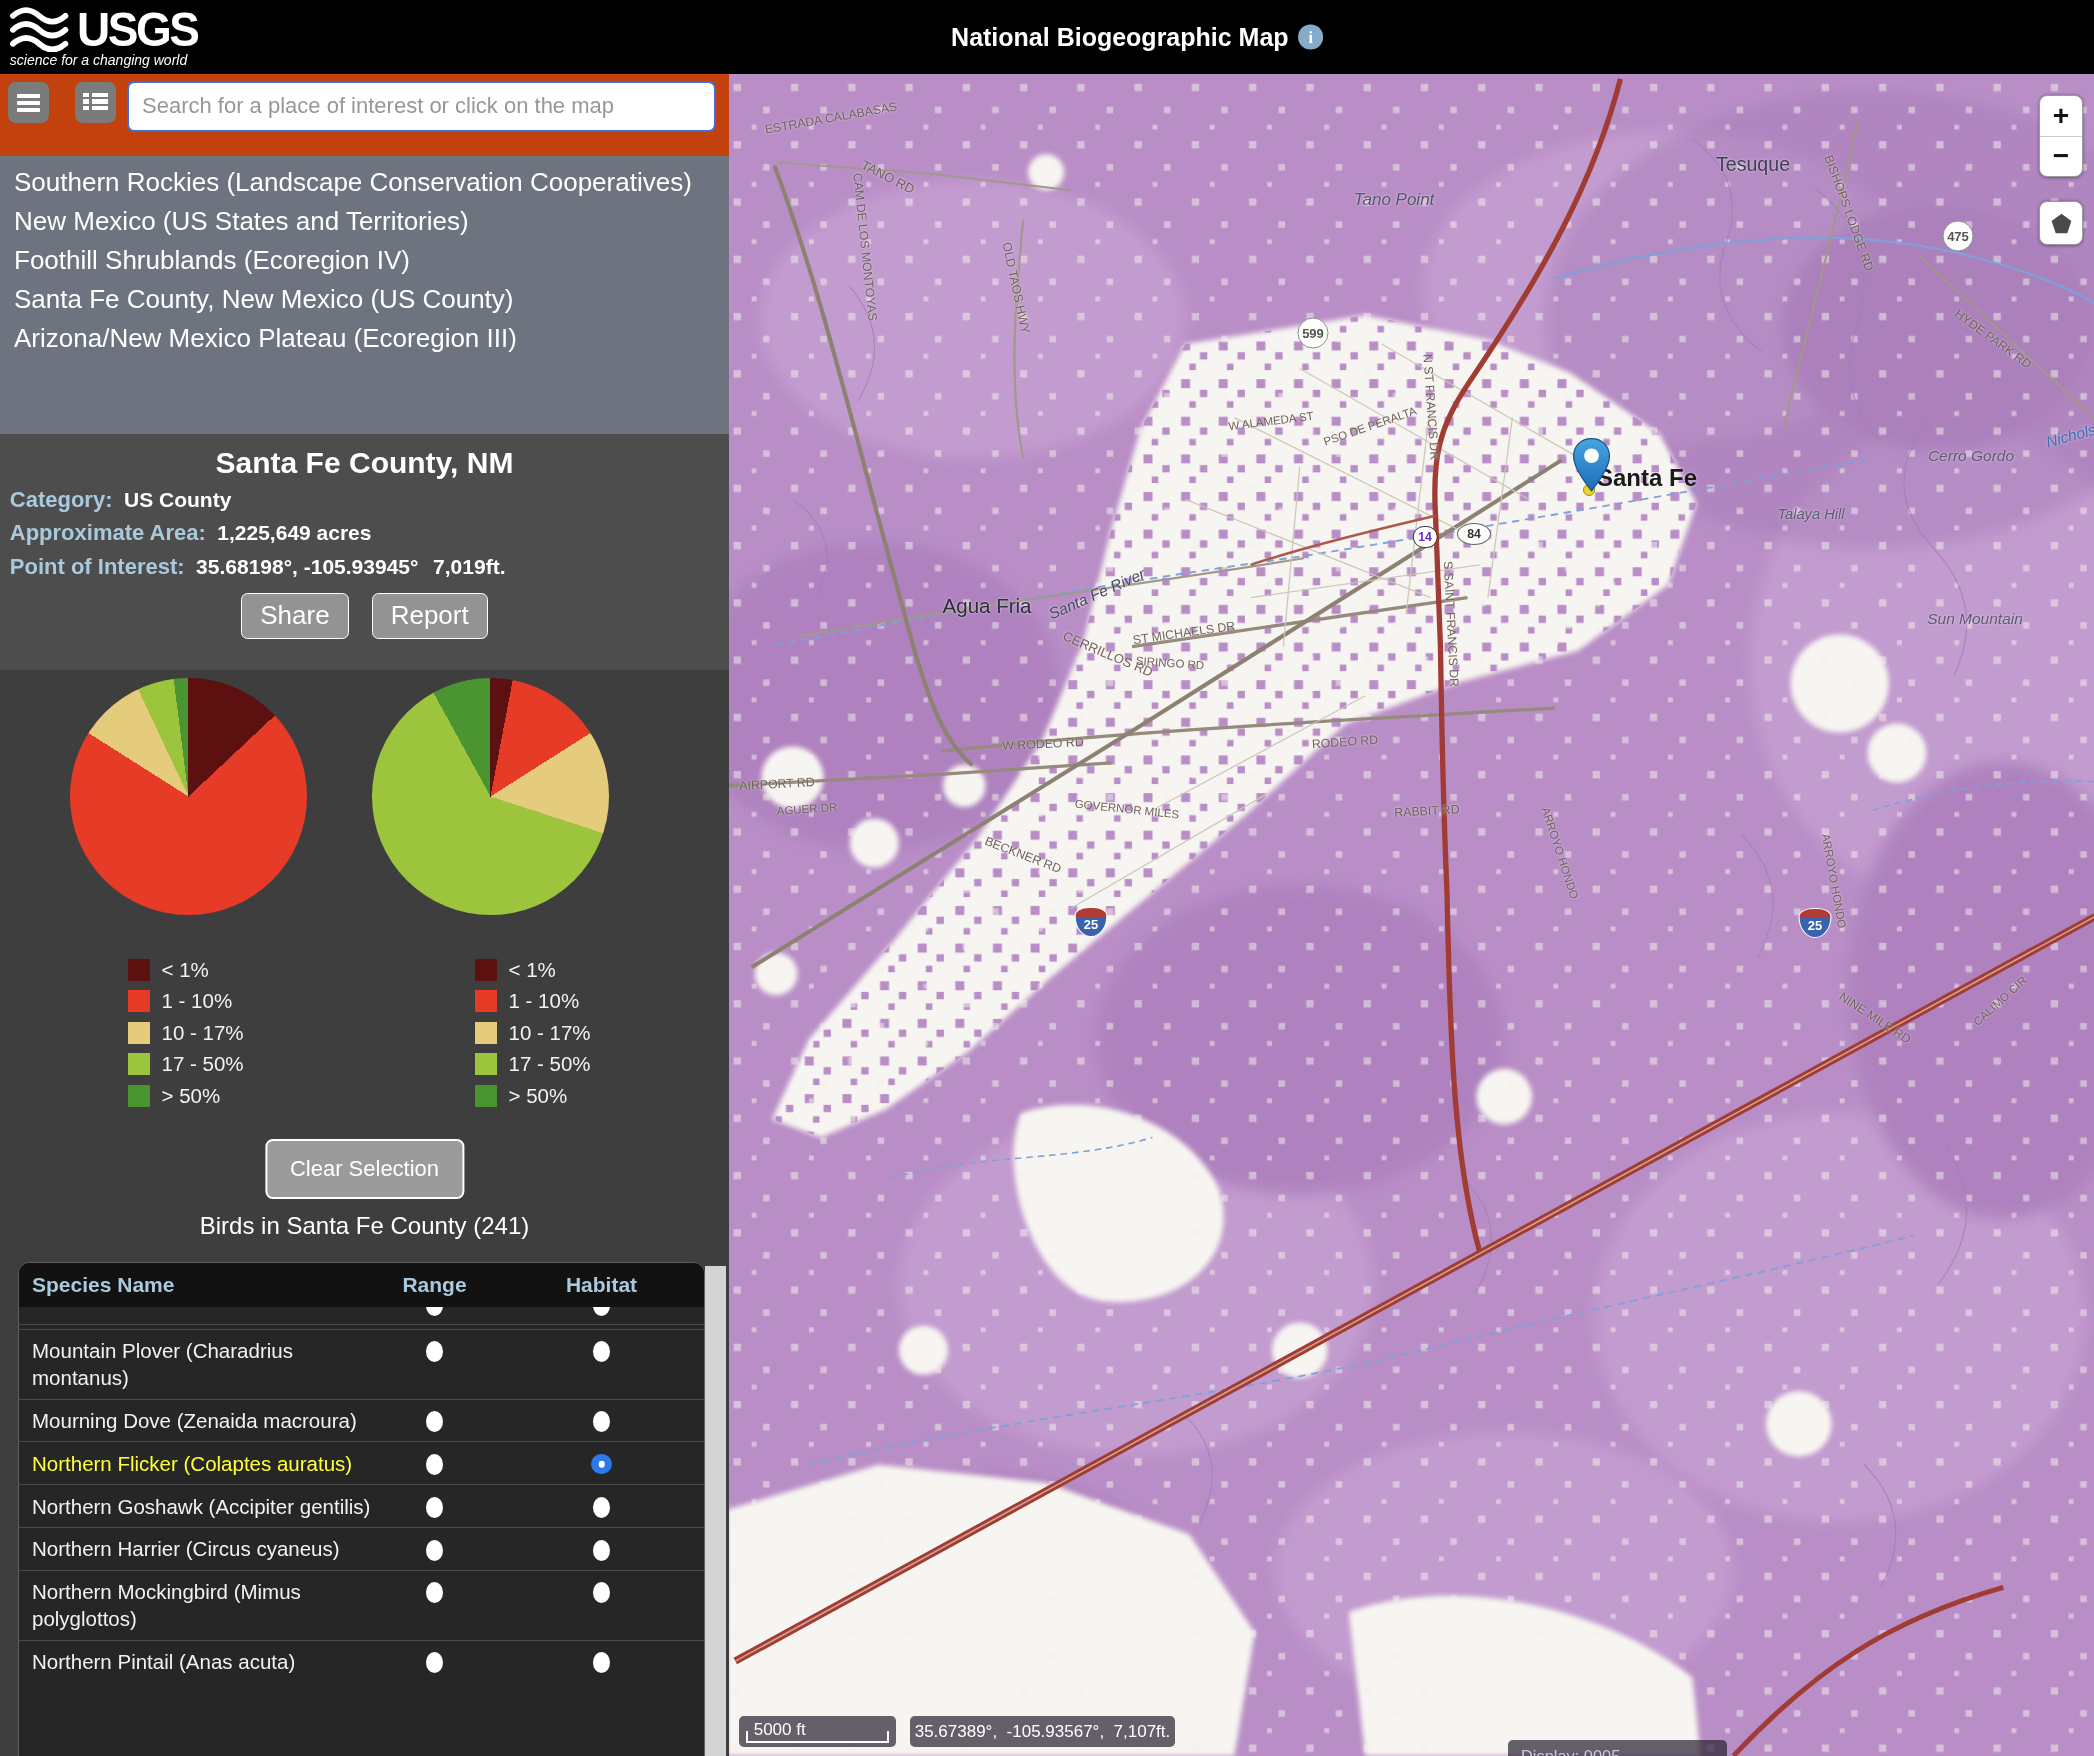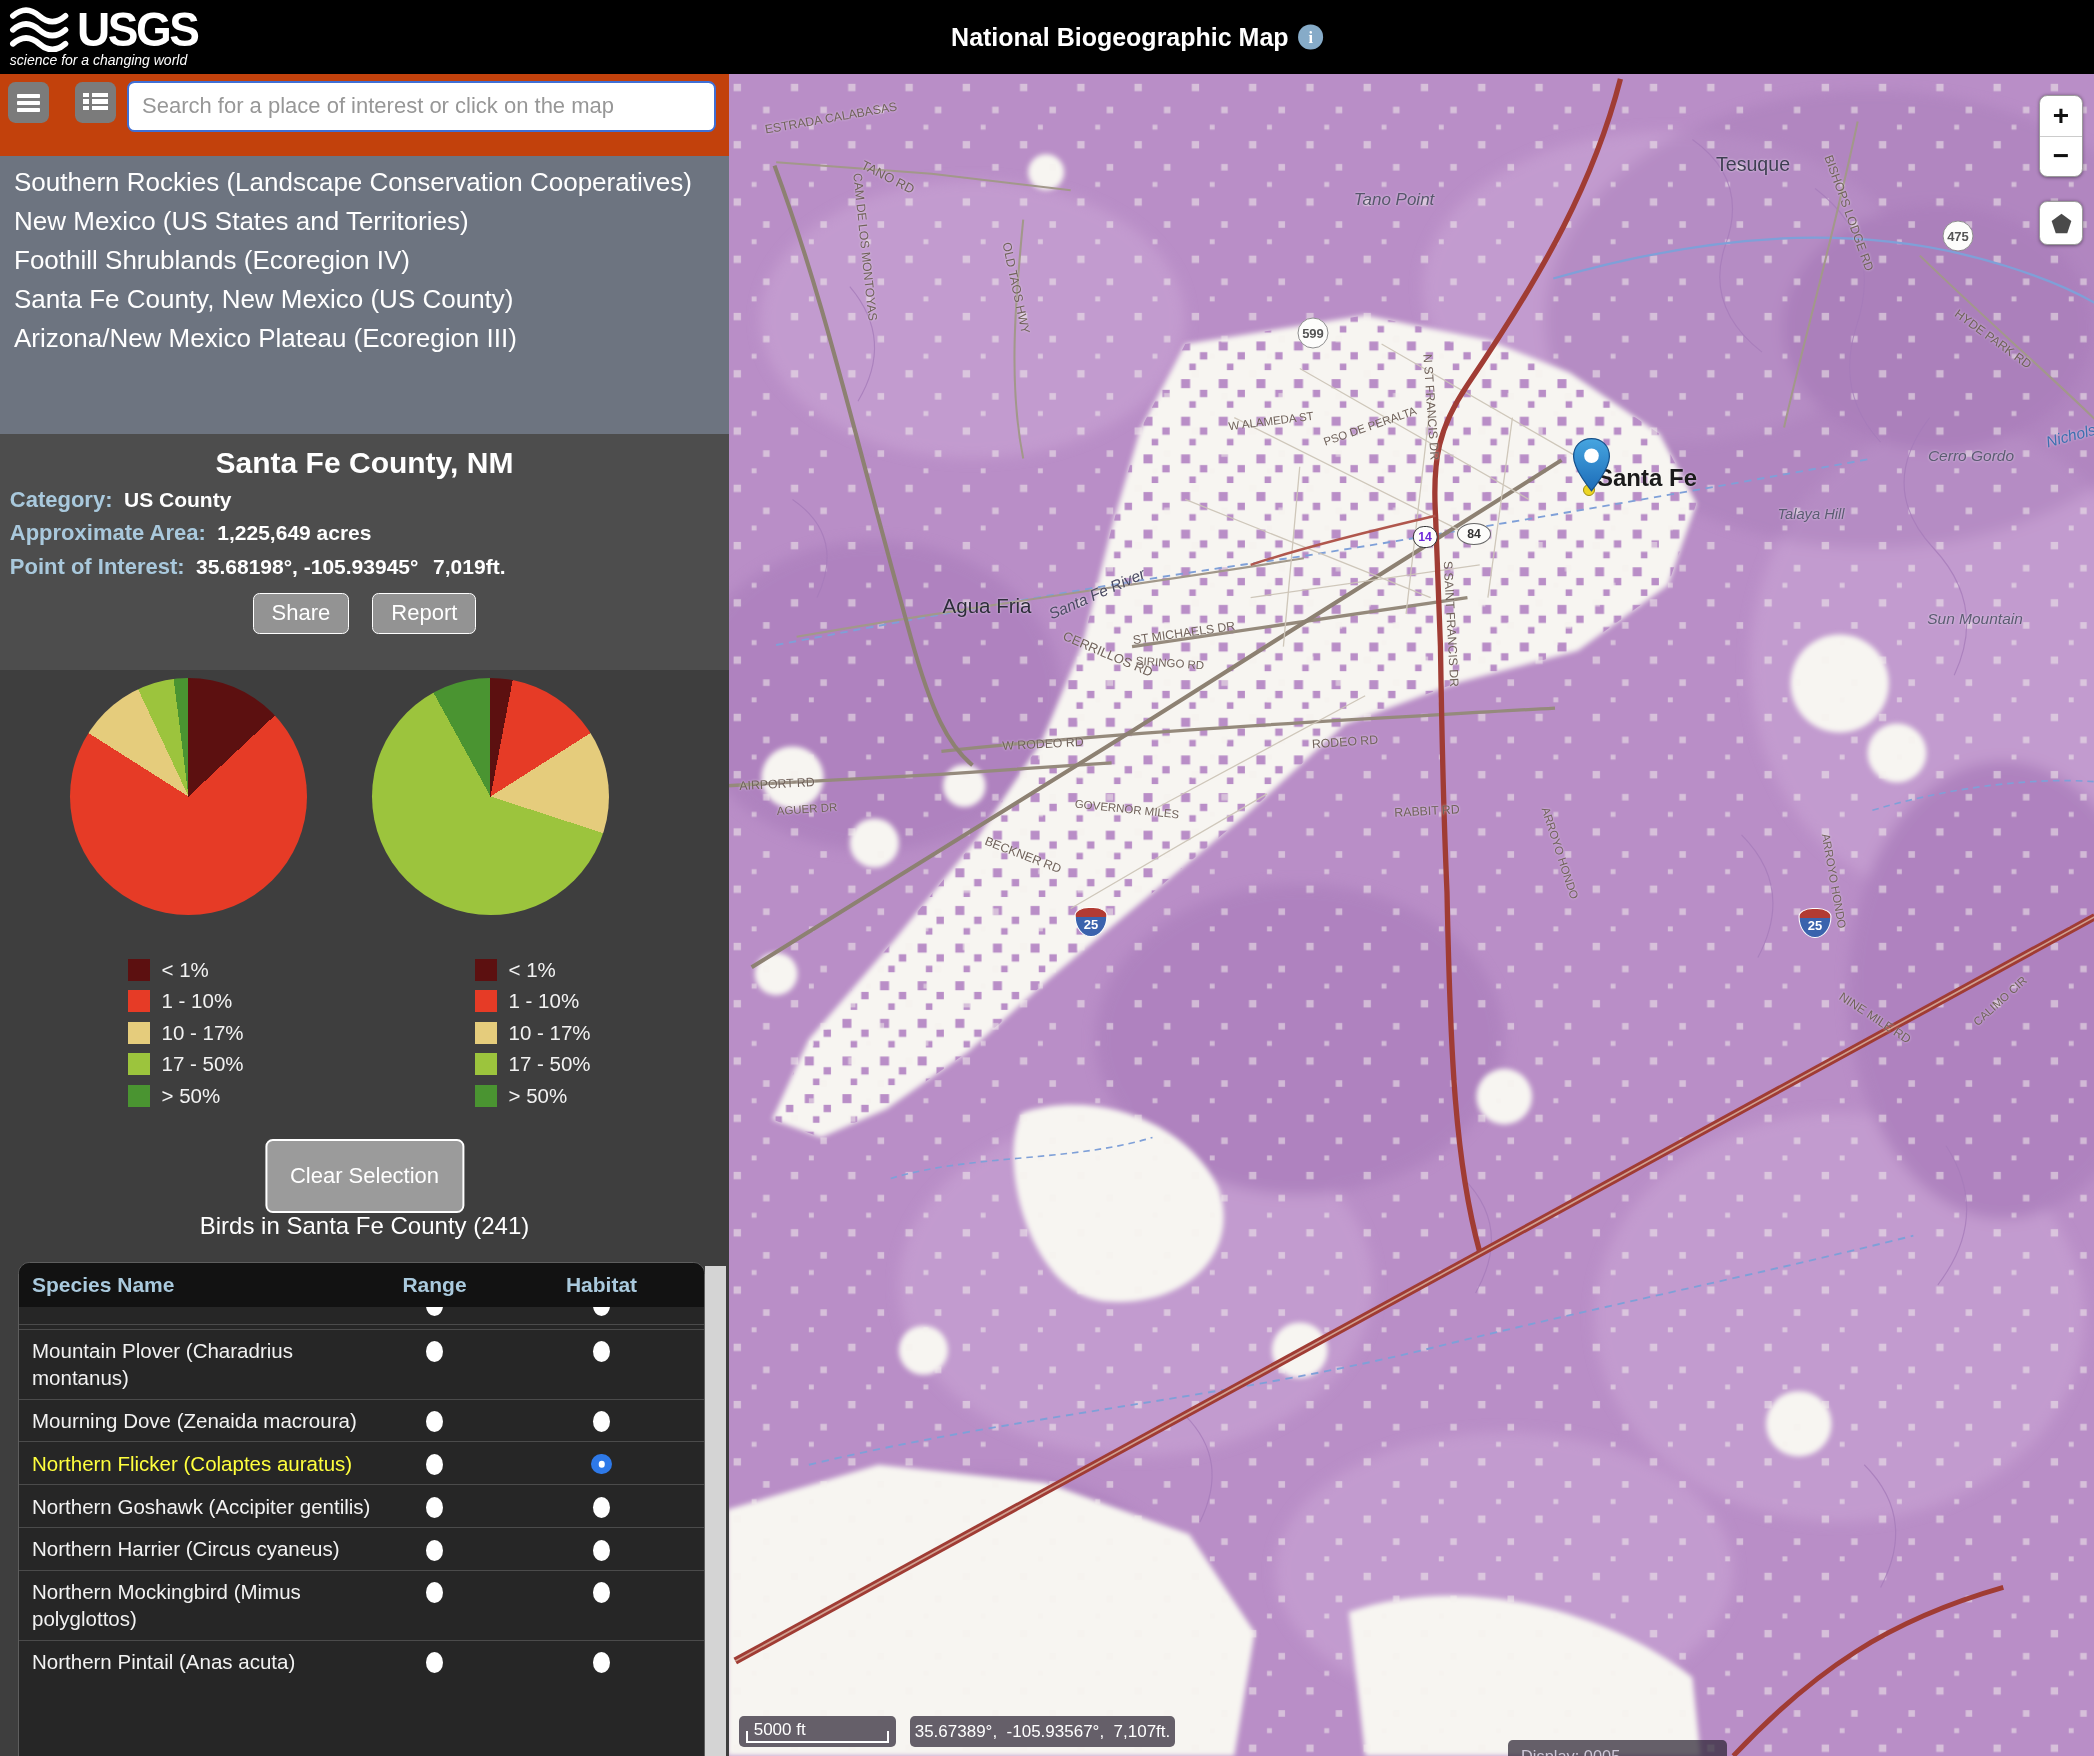--- a/index.html
+++ b/index.html
@@ -32,32 +32,32 @@
   #suggestion-list{height:278px;background:#6d7480;flex:none;padding-top:3.3px;}
   .sugg{padding:8.2px 14px;font-size:26px;color:#fff;height:39px;cursor:pointer;white-space:nowrap;}
 
   #detail{height:236px;background:#4d4d4d;flex:none;color:#fff;position:relative;}
   #detail-title{text-align:center;font-size:30px;font-weight:bold;margin-top:11.5px;}
   .drow{margin:7.4px 0 0 9.8px;font-size:21px;white-space:nowrap;}
   .dlabel{color:#a9c9dd;font-weight:bold;font-size:22px;margin-right:11.5px;}
   .dval{color:#fff;font-weight:bold;}
   .dval.gap{margin-left:14.7px;}
   #detail-btns{display:flex;justify-content:center;gap:23px;margin-top:13px;}
-  .gray-btn{background:#939393;border:1.6px solid #fff;border-radius:6.5px;color:#fff;font-size:22px;padding:6.5px 18px;cursor:pointer;}
+  .gray-btn{background:#939393;border:1.6px solid #fff;border-radius:6.5px;color:#fff;font-size:26px;padding:6.5px 18px;cursor:pointer;}
 
   #analysis{position:relative;flex:1;background:#3e3e3e;}
   .pie{position:absolute;top:8.2px;width:237px;height:237px;border-radius:50%;}
   #pie-range{left:70px;} #pie-habitat{left:372px;}
   .legend{position:absolute;top:288px;}
   #legend-range{left:128px;} #legend-habitat{left:475px;}
   .lrow{display:flex;align-items:center;gap:11.5px;margin-bottom:7.4px;}
   .sw{width:22px;height:22px;flex:none;}
   .lrow span:last-child{color:#f2f2f2;font-size:20.5px;}
   #clear-btn{position:absolute;top:469px;left:50%;transform:translateX(-50%);background:#9b9b9b;border:2.5px solid #fff;
-    border-radius:7.4px;color:#fff;font-size:22px;padding:22px 23px;cursor:pointer;white-space:nowrap;}
+    border-radius:7.4px;color:#fff;font-size:22px;padding:15px 23px;cursor:pointer;white-space:nowrap;}
   #birds-heading{position:absolute;top:542px;width:100%;text-align:center;color:#fff;font-size:24px;}
   #species-table{position:absolute;left:18px;top:592px;width:687px;height:507px;background:#262626;border:1.6px solid #5e5e5e;
     border-radius:11.5px;overflow:hidden;}
   #species-head{display:grid;grid-template-columns:354px 123px 211px;background:#121212;padding:9.8px 0;}
   #species-head .hc{color:#a9c9dd;font-weight:bold;font-size:21px;}
   #species-head .hc:first-child{padding-left:13px;}
   #species-head .hc.c{text-align:center;}
   .srow{display:grid;grid-template-columns:354px 123px 211px;border-top:1.6px solid #4b4b4b;padding:7.4px 0;}
   .srow.first{border-top:none;}
   .sname{color:#f2f2f2;font-size:20.5px;line-height:1.32;padding-left:13px;}

